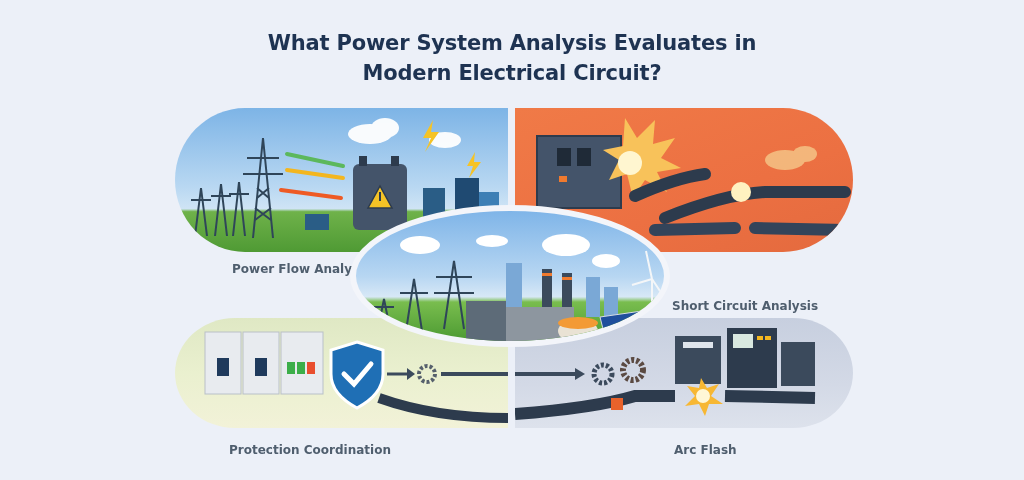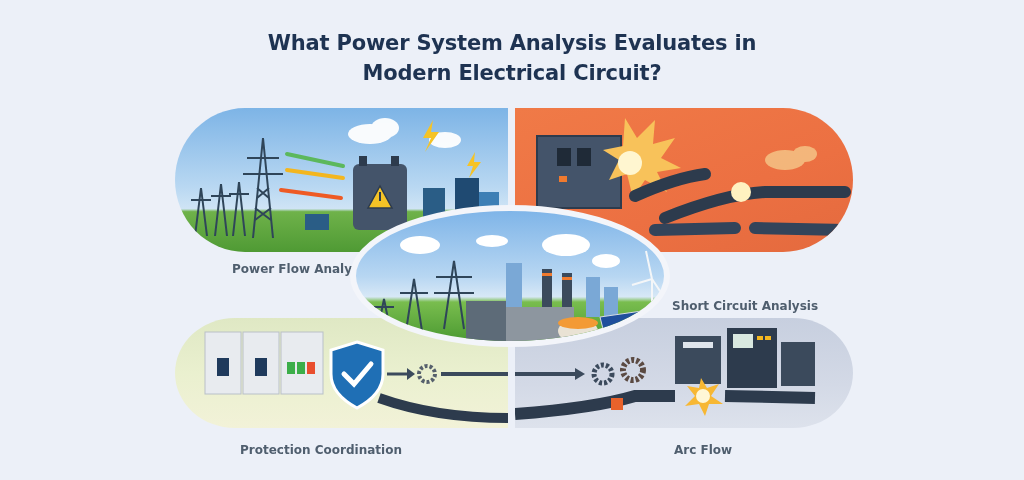--- a/index.html
+++ b/index.html
@@ -43,21 +43,21 @@
     background: linear-gradient(180deg, #7fb5e8 0%, #b7d6f2 50%, #d7e8f6 66%, #79bd4e 70%, #4c9a32 100%);
     overflow: hidden;
     z-index: 5;
   }
   .label {
     position: absolute; color: #4f5e6e; font-weight: bold; font-size: 12px;
     white-space: nowrap;
   }
   .lbl-pf { left: 232px; top: 262px; }
   .lbl-sc { left: 672px; top: 262px; margin-top: 37px; }
-  .lbl-pc { left: 240px; top: 443px; }
+  .lbl-pc { left: 229px; top: 443px; }
   .lbl-af { left: 674px; top: 443px; }
   svg { display: block; }
 </style>
 </head>
 <body>
 
 <div class="title">
   <div>What Power System Analysis Evaluates in</div>
   <div>Modern Electrical Circuit?</div>
 </div>
@@ -215,13 +215,13 @@
     <g stroke="#f4f6f8" stroke-width="2">
       <path d="M296 68 L296 130"></path>
       <path d="M296 68 L290 40 M296 68 L276 74 M296 68 L308 86"></path>
     </g>
   </svg>
 </div>
 
 <div class="label lbl-pf">Power Flow Analysis</div>
 <div class="label lbl-sc">Short Circuit Analysis</div>
 <div class="label lbl-pc">Protection Coordination</div>
-<div class="label lbl-af">Arc Flow</div>
+<div class="label lbl-af">Arc Flash</div>
 
 </body></html>

